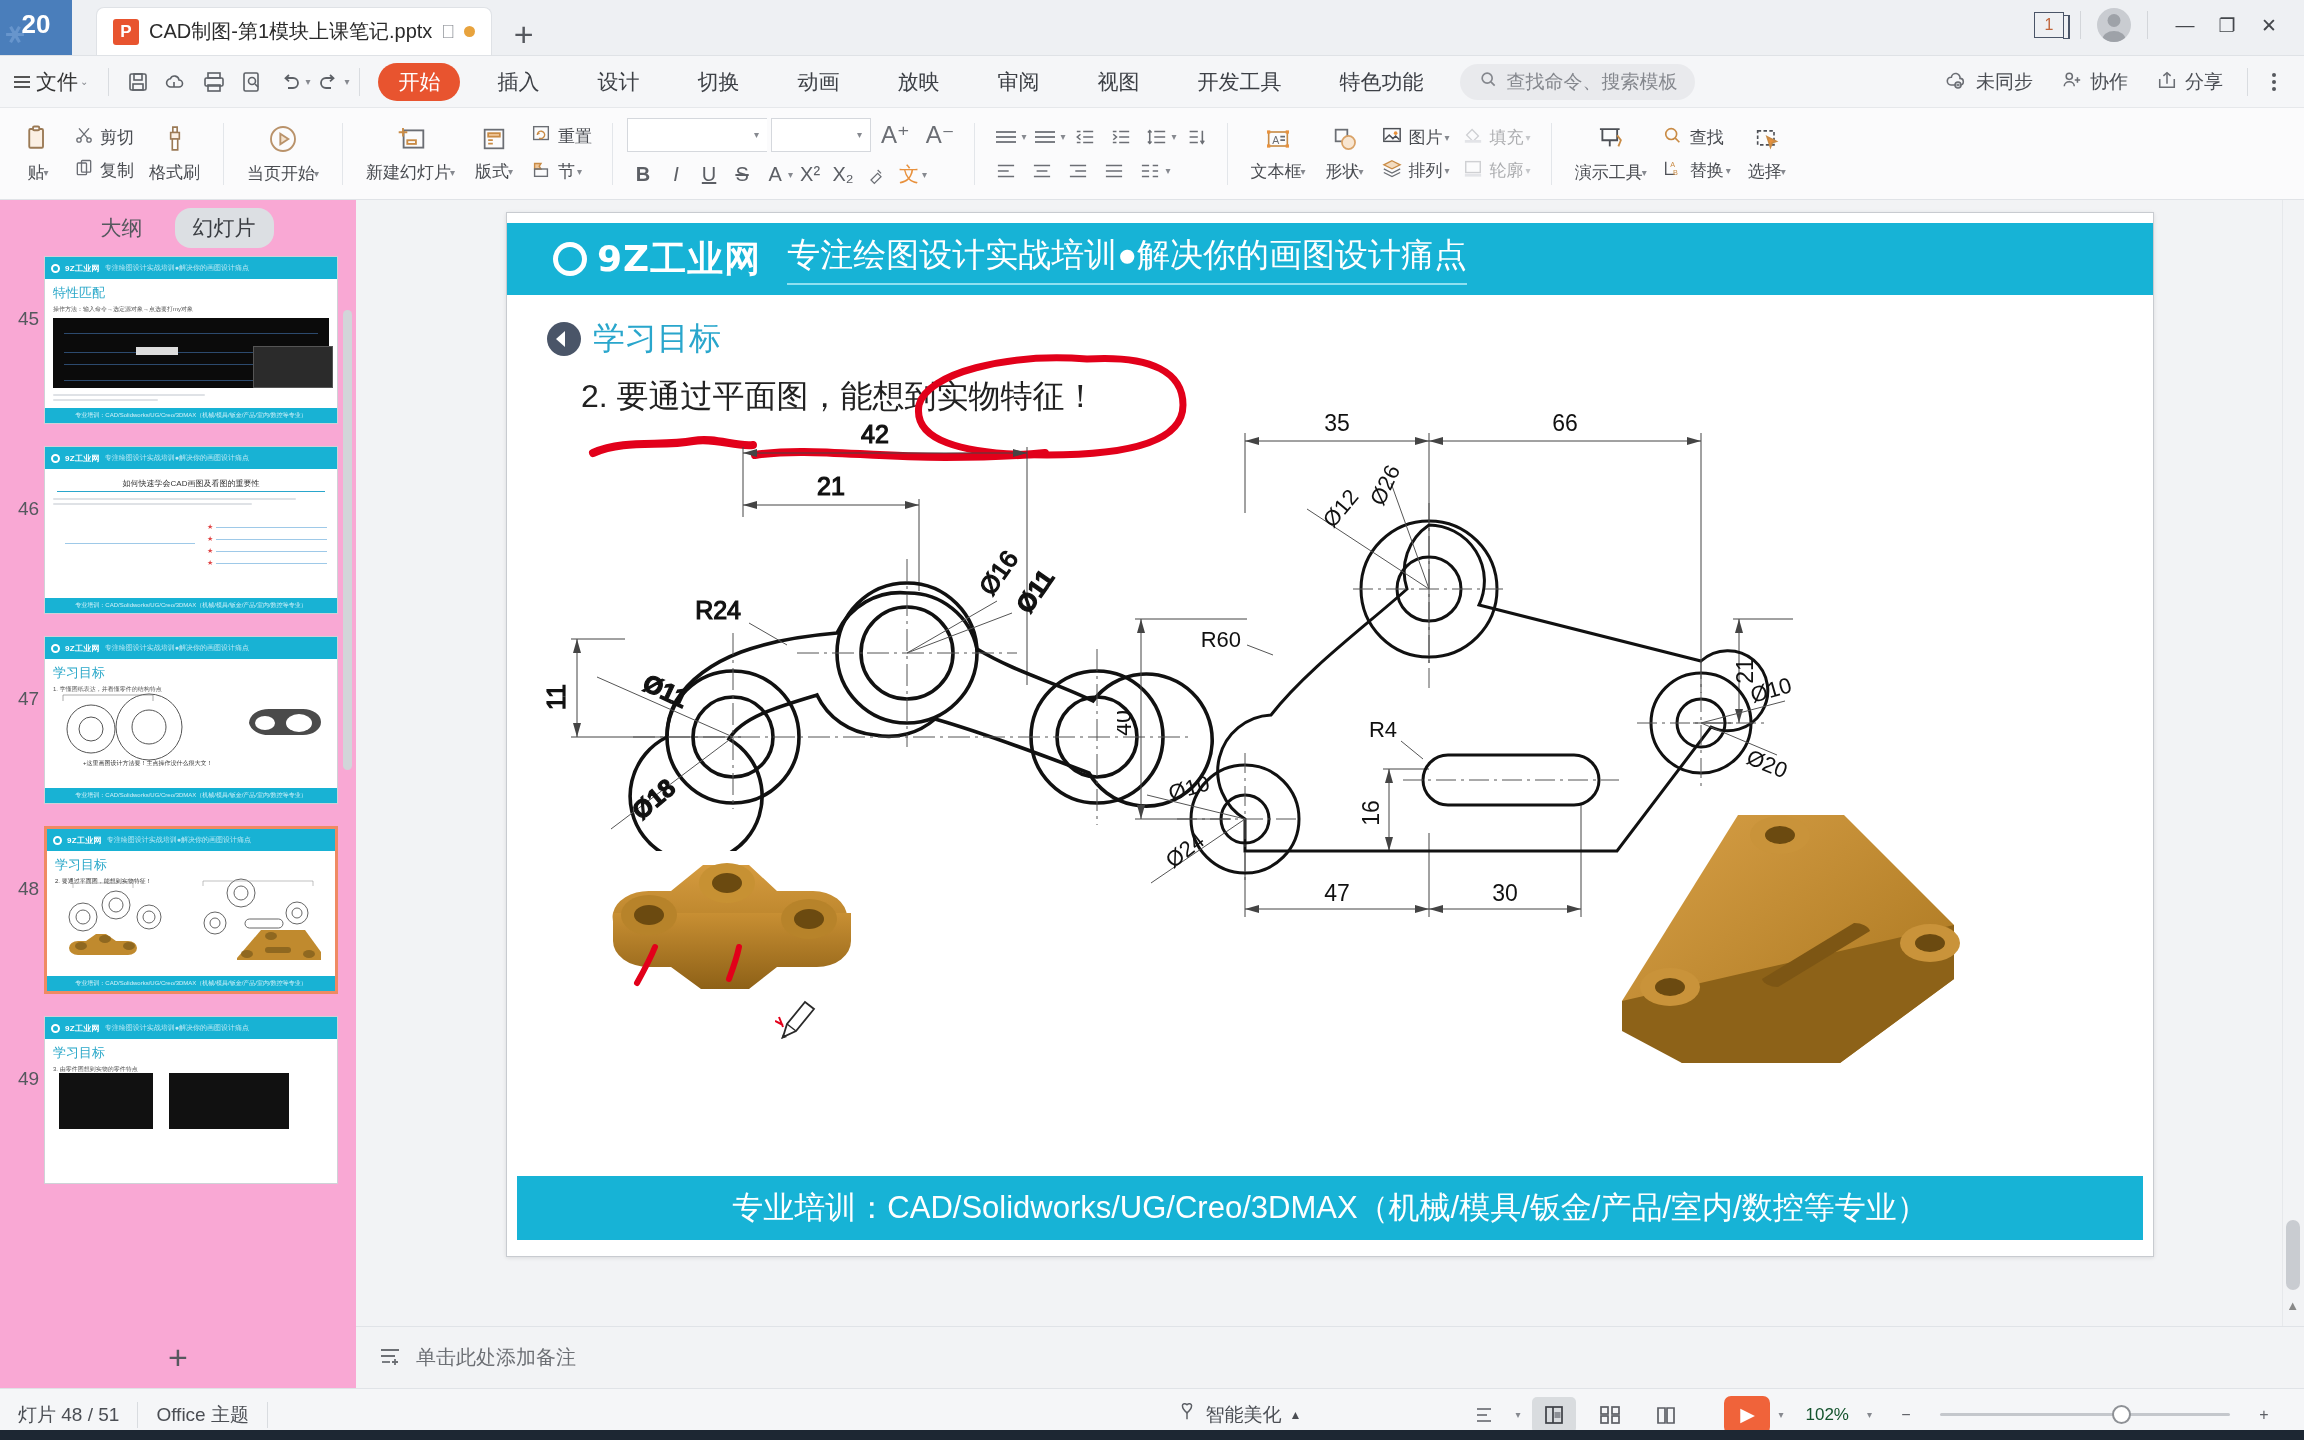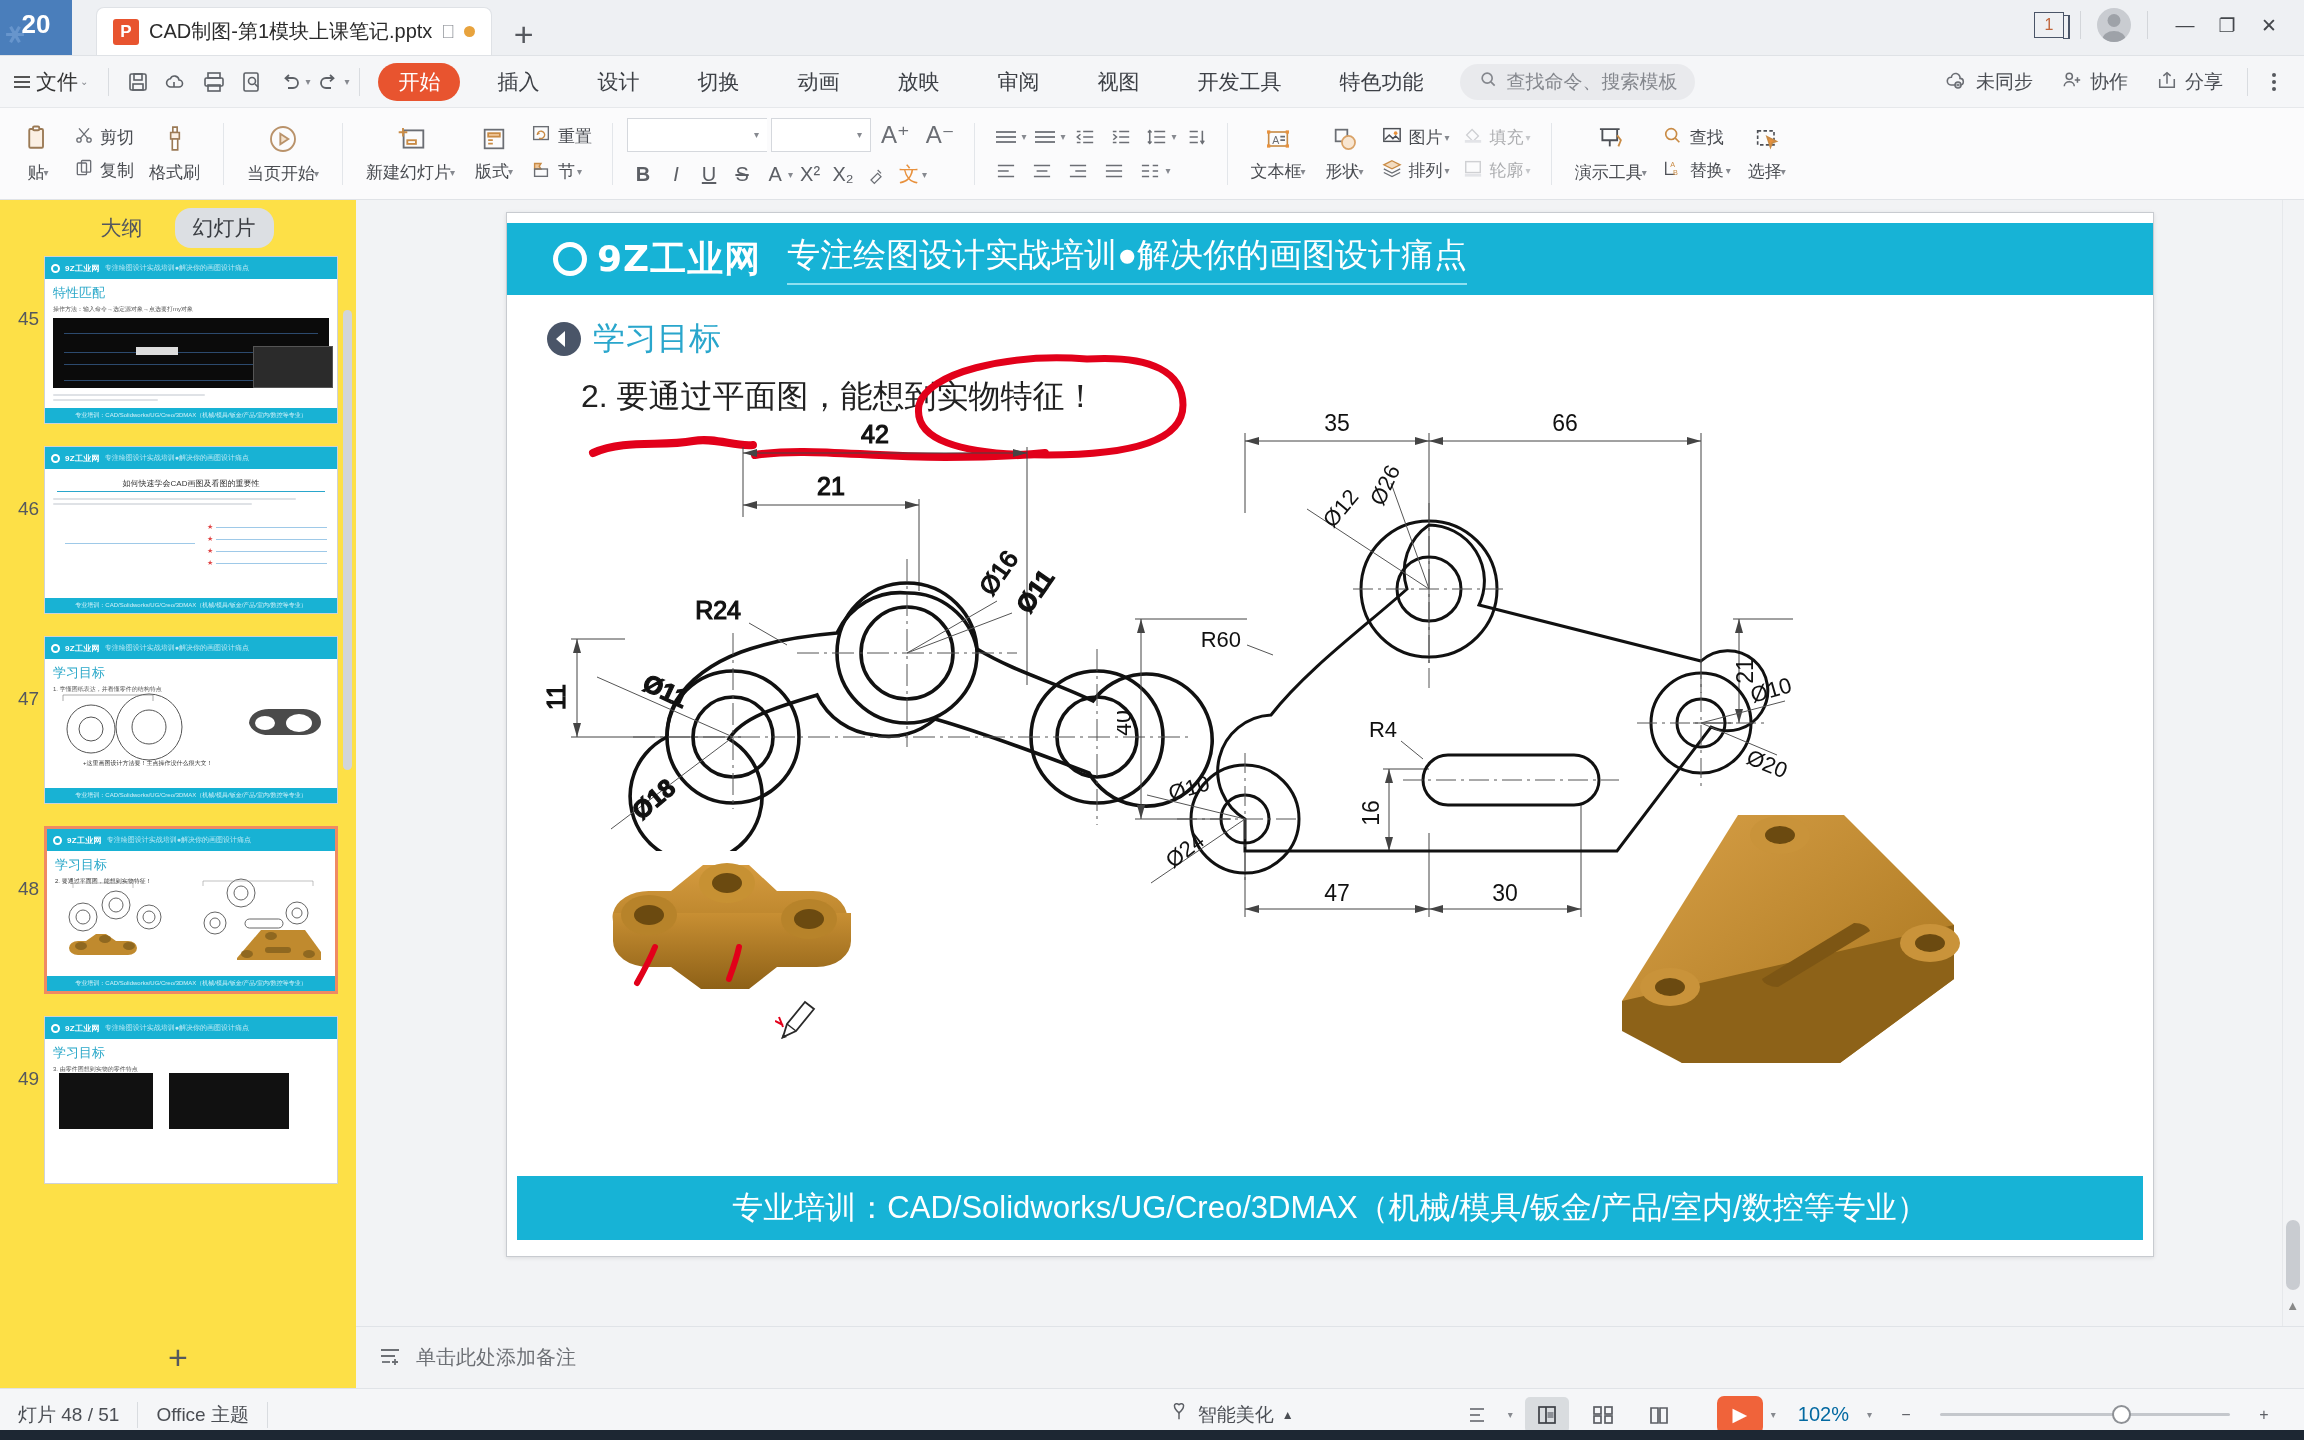--- a/index.html
+++ b/index.html
@@ -106,21 +106,21 @@
   .parow{display:flex;align-items:center;gap:2px;}
   .pbtn{width:34px;height:30px;display:flex;align-items:center;justify-content:center;color:#6b6e74;}
   .linegl{display:flex;flex-direction:column;gap:3px;width:20px;}
   .linegl i{height:2px;background:#7c7f85;}
   .orange{color:#e8913d;}
 
   
   .workspace{flex:1 1 auto;display:flex;min-height:0;background:#f2f3f5;position:relative;}
 
   
-  .sidebar{width:356px;flex:0 0 356px;background:#fde047;display:flex;flex-direction:column;position:relative;justify-content:center;}
+  .sidebar{width:356px;flex:0 0 356px;background:#f9a8d4;display:flex;flex-direction:column;position:relative;justify-content:center;}
   .sbtabs{height:56px;display:flex;align-items:center;justify-content:center;gap:14px;}
   .sbtab{font-size:21px;color:#55585e;padding:6px 18px;border-radius:16px;}
   .sbtab.active{background:#dcdfe3;color:#3a3d42;}
   .thumbs{flex:1;overflow:hidden;position:relative;padding:0 18px;}
   .thumb-row{display:flex;align-items:flex-start;gap:8px;margin-bottom:22px;}
   .tnum{width:18px;text-align:right;font-size:19px;color:#55585e;padding-top:52px;flex:0 0 18px;}
   .thumb{
     width:300px;height:168px;background:#fff;border:1px solid #cfd2d7;position:relative;overflow:hidden;
   }
   .thumb.sel{border:3px solid #ef8a63;}
@@ -189,21 +189,21 @@
     flex:0 0 52px;height:52px;background:#f5f6f8;border-top:1px solid #e0e3e7;
     display:flex;align-items:center;position:relative;padding-left:0;
   }
   .st-item{font-size:19px;color:#4b4e54;padding:0 18px;white-space:nowrap;}
   .st-sep{width:1px;height:26px;background:#d9dce0;}
   .st-right{position:absolute;right:18px;display:flex;align-items:center;gap:12px;}
   .vbtn{width:44px;height:36px;display:flex;align-items:center;justify-content:center;color:#5c5f65;}
   .vbtn.on{background:#d9dcdf;border-radius:5px;}
   .playbtn{width:46px;height:38px;background:#f0633a;border-radius:7px;display:flex;
     align-items:center;justify-content:center;color:#fff;font-size:19px;}
-  .zoomtxt{font-size:20px;color:#0369a1;padding:0 10px;}
+  .zoomtxt{font-size:17px;color:#14532d;padding:0 10px;}
   .zslider{width:290px;height:16px;position:relative;display:flex;align-items:center;}
   .ztrack{width:100%;height:3px;background:#c4c7cc;border-radius:2px;}
   .zknob{position:absolute;left:172px;width:19px;height:19px;border-radius:50%;background:#fff;border:2px solid #8e9196;}
   .taskbar{position:absolute;left:0;right:0;bottom:0;height:10px;background:#1d2733;}
 </style>
 </head>
 <body>
 
 <div class="app">
 

